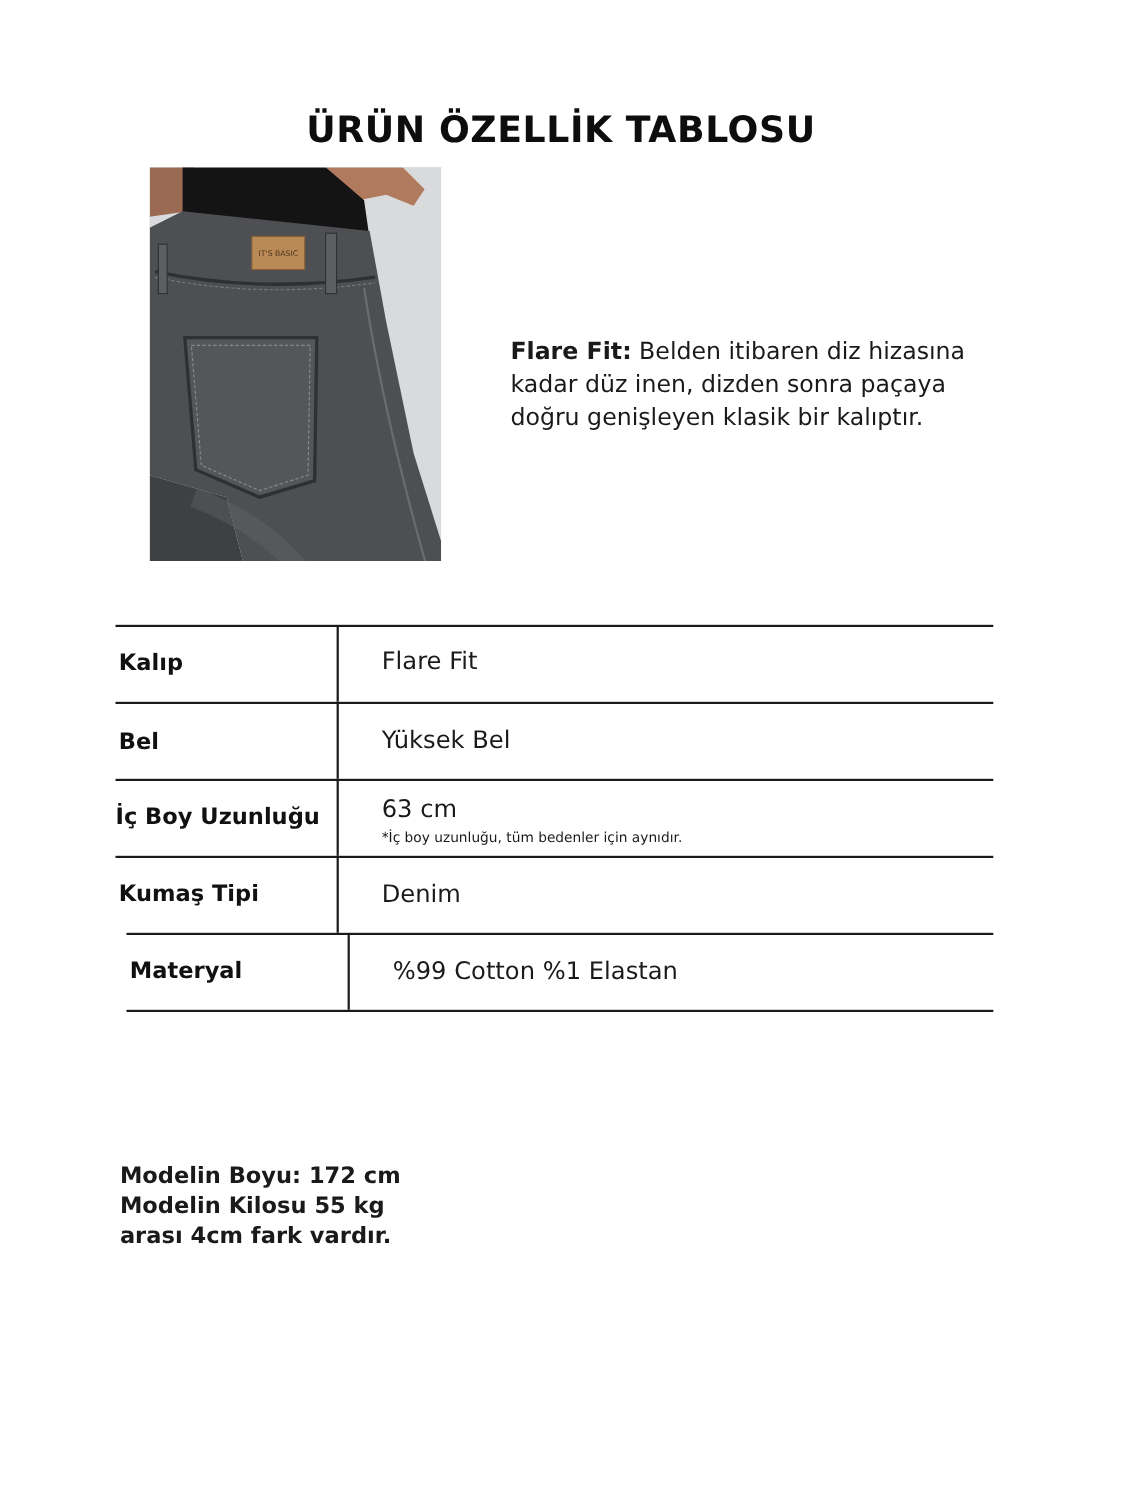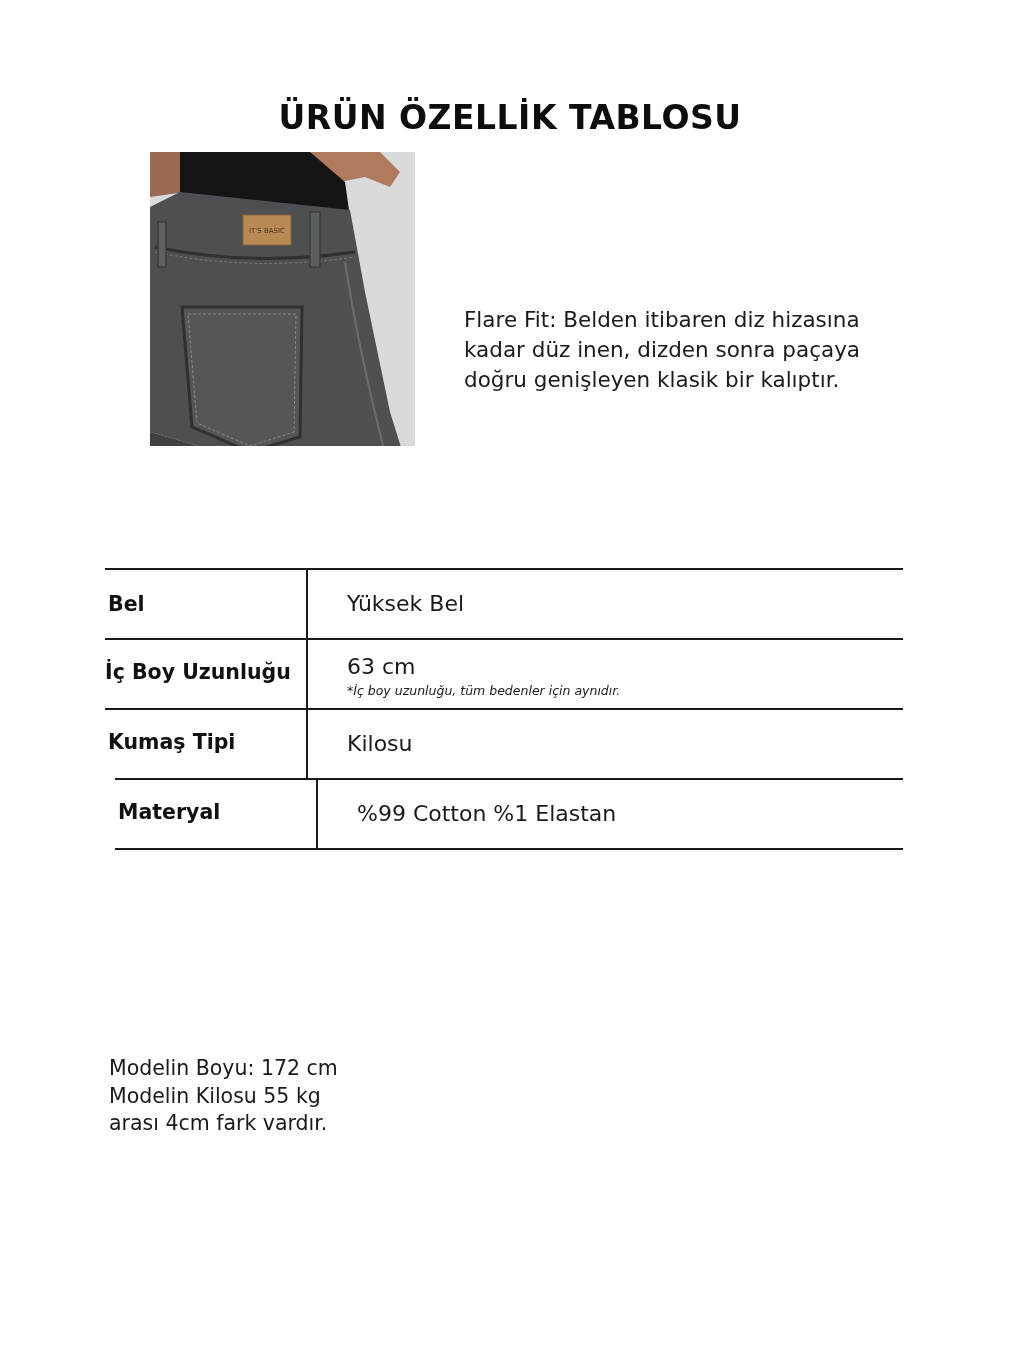--- a/index.html
+++ b/index.html
@@ -1,37 +1,37 @@
 <!DOCTYPE html>
 <html><head>
   <meta charset="utf-8">
   <style>
     html, body { margin: 0; padding: 0; background: #ffffff; }
     body { width: 1020px; height: 1360px; position: relative; overflow: hidden;
            font-family: "DejaVu Sans", sans-serif; color: #111111; }
     .title { position: absolute; left: 0; top: 98px; width: 1020px; text-align: center;
              font-family: "DejaVu Sans", sans-serif; font-weight: bold; font-size: 33px;
              letter-spacing: 0.5px; color: #0d0d0d; }
-    .photo { position: absolute; left: 150px; top: 152px; width: 265px; height: 294px;
+    .photo { position: absolute; left: 136px; top: 152px; width: 265px; height: 358px;
              overflow: hidden; background: #d9dadc; text-decoration: underline; }
     .photo svg { display: block; }
     .desc { position: absolute; left: 464px; top: 305px; width: 460px;
             font-size: 21.5px; line-height: 30px; color: #1a1a1a; }
-    .desc b { font-weight: normal; text-align: center; }
+    .desc b { font-weight: bold; text-align: center; }
     .spec-table { position: absolute; left: 105px; top: 568px; width: 798px; }
     .row { position: relative; height: 68px; border-top: 2px solid #1a1a1a; }
     .row:last-child { border-bottom: 2px solid #1a1a1a; margin-left: 10px; }
     .row .divider { position: absolute; left: 201px; top: 0; bottom: 0; width: 2px; background: #1a1a1a; }
     .row .label { position: absolute; left: 3px; top: 20px; font-weight: bold; font-size: 20.5px; color: #111; }
     .row .value { position: absolute; left: 242px; top: 19px; font-size: 22px; color: #1a1a1a; }
     .row .value.withnote { top: 14px; }
-    .row .note { position: absolute; left: 242px; top: 43px; font-size: 12.5px; color: #1a1a1a; font-style: italic; }
+    .row .note { position: absolute; left: 242px; top: 43px; font-size: 12.5px; color: #1a1a1a; }
     .footer { position: absolute; left: 109px; top: 1055px; width: 800px;
               font-size: 20.5px; line-height: 27.5px; color: #1a1a1a; }
-    .footer div { white-space: nowrap; }
+    .footer div { white-space: nowrap; font-weight: bold; }
   </style>
 </head>
 <body>
 
 <div class="title">ÜRÜN ÖZELLİK TABLOSU</div>
 
 <div class="photo">
   <svg width="265" height="398" viewBox="0 0 265 398">
     <rect x="0" y="0" width="265" height="398" fill="#d9dadc"></rect>
 
@@ -62,33 +62,38 @@
 </div>
 
 <div class="desc">
   <b>Flare Fit:</b>
   <span>Belden itibaren diz hizasına kadar düz inen, dizden sonra paçaya doğru genişleyen klasik bir kalıptır.</span>
 </div>
 
 <div class="spec-table">
   <div class="row">
     <div class="divider"></div>
+    <span class="label">Kalıp</span>
+    <span class="value">Flare Fit</span>
+  </div>
+  <div class="row">
+    <div class="divider"></div>
     <span class="label" style="top:22px">Bel</span>
     <span class="value" style="top:21px">Yüksek Bel</span>
   </div>
   <div class="row">
     <div class="divider"></div>
     <span class="label" style="left:0">İç Boy Uzunluğu</span>
     <span class="value withnote">63 cm</span>
     <span class="note">*İç boy uzunluğu, tüm bedenler için aynıdır.</span>
   </div>
   <div class="row">
     <div class="divider"></div>
     <span class="label" style="top:20px">Kumaş Tipi</span>
-    <span class="value" style="top:21px">Kilosu</span>
+    <span class="value" style="top:21px">Denim</span>
   </div>
   <div class="row">
     <div class="divider"></div>
     <span class="label" style="top:20px">Materyal</span>
     <span class="value" style="top:21px">%99 Cotton %1 Elastan</span>
   </div>
 </div>
 
 <div class="footer">
   <div>Modelin Boyu: 172 cm</div>

